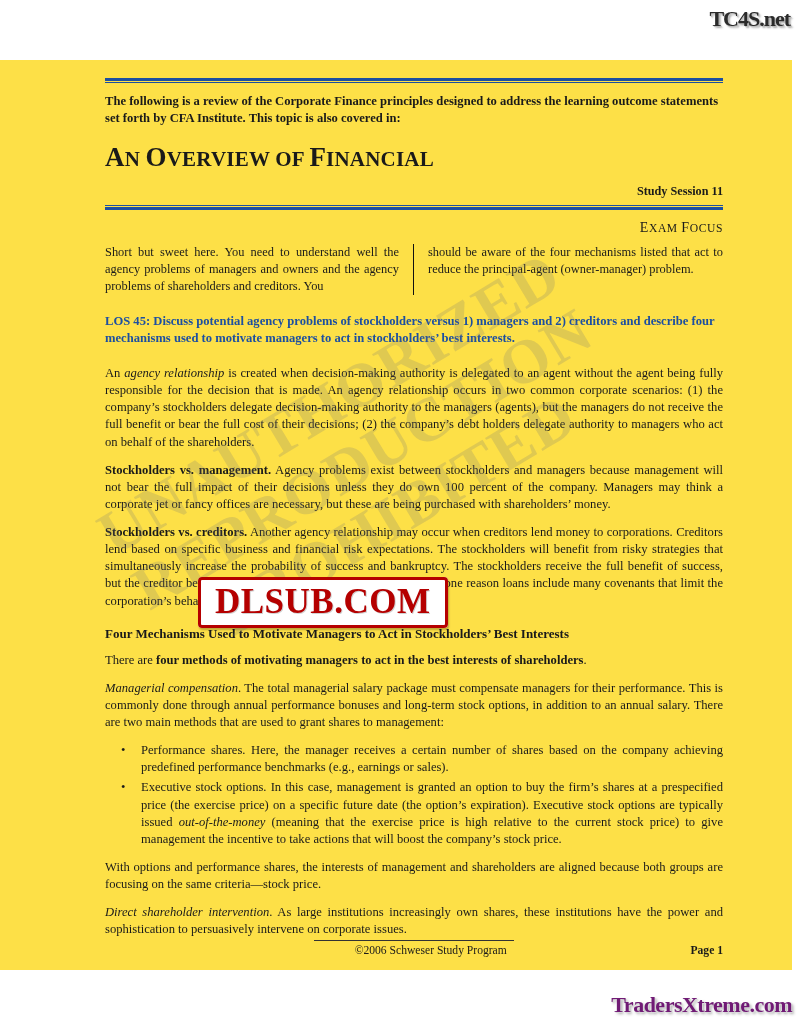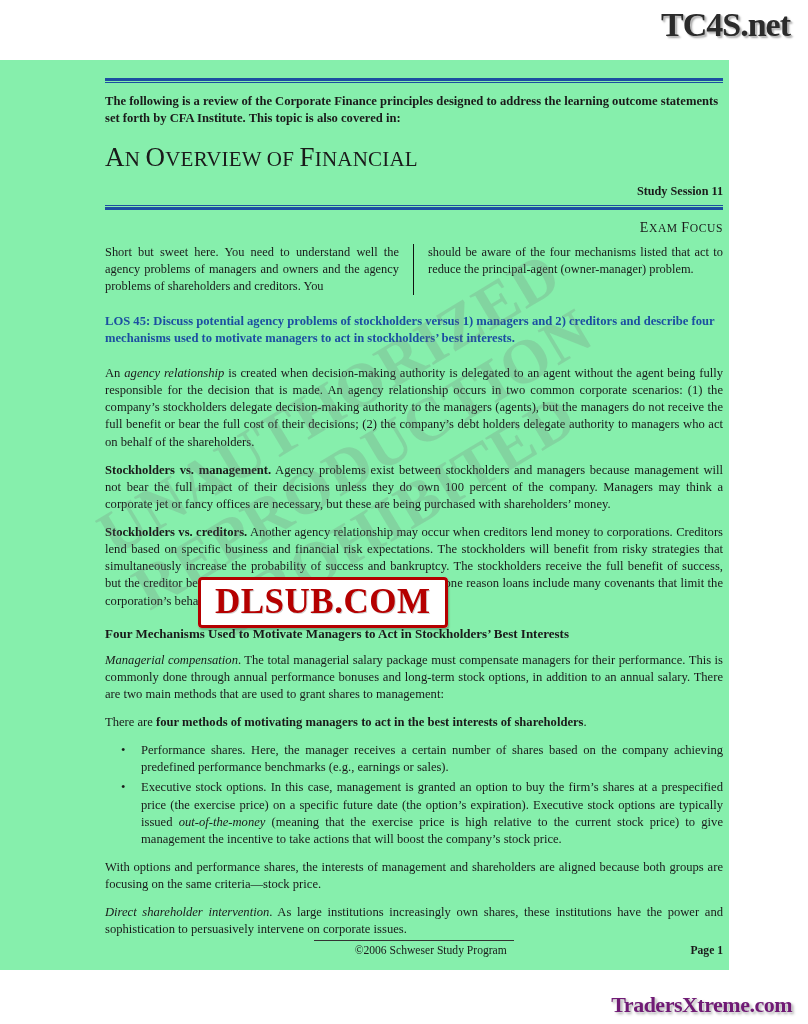--- a/index.html
+++ b/index.html
@@ -17,44 +17,44 @@
     overflow: hidden;
   }
 
   
   .brand-top {
     position: absolute;
     top: 6px;
     right: 18px;
     font-family: "Liberation Serif", serif;
     font-weight: bold;
-    font-size: 34px;
+    font-size: 22px;
     letter-spacing: -1px;
     color: #2b2b2b;
     text-shadow: 1px 1px 0 #bdbdbd, 2px 2px 2px rgba(0,0,0,0.35);
   }
   .brand-bottom {
     position: absolute;
     bottom: 6px;
     right: 16px;
     font-family: "Liberation Serif", serif;
     font-weight: bold;
     font-size: 22px;
     letter-spacing: -0.5px;
     color: #701a75;
     text-shadow: 1px 1px 0 #d9d9d9, 2px 2px 3px rgba(0,0,0,0.35);
   }
 
   
   .page {
     position: absolute;
     left: 0; top: 60px;
-    width: 729px;
+    width: 792px;
     height: 910px;
-    background: #86efac;
+    background: #fde047;
   }
   .content {
     position: absolute;
     left: 105px;
     top: 18px;
     width: 618px;
   }
 
   .rule-double {
     border-top: 3px solid #1c4fa1;
@@ -72,21 +72,21 @@
     line-height: 1.33;
     font-weight: bold;
     margin-bottom: 16px;
   }
 
   .chapter-title {
     font-size: 27px;
     line-height: 1.16;
     letter-spacing: 0.2px;
     margin: 0 0 10px 0;
-    font-weight: normal;
+    font-weight: bold;
   }
   .chapter-title .sc { font-size: 21px; }
 
   .study-session {
     text-align: right;
     font-weight: bold;
     font-size: 12.2px;
     margin-bottom: 6px;
   }
 
@@ -254,23 +254,23 @@
     <div class="los">LOS 45: Discuss potential agency problems of stockholders versus 1) managers and 2) creditors and describe four mechanisms used to motivate managers to act in stockholders’ best interests.</div>
 
     <p class="body"><span>An </span><em>agency relationship</em><span> is created when decision-making authority is delegated to an agent without the agent being fully responsible for the decision that is made. An agency relationship occurs in two common corporate scenarios: (1) the company’s stockholders delegate decision-making authority to the managers (agents), but the managers do not receive the full benefit or bear the full cost of their decisions; (2) the company’s debt holders delegate authority to managers who act on behalf of the shareholders.</span></p>
 
     <p class="body"><b>Stockholders vs. management.</b><span> Agency problems exist between stockholders and managers because management will not bear the full impact of their decisions unless they do own 100 percent of the company. Managers may think a corporate jet or fancy offices are necessary, but these are being purchased with shareholders’ money.</span></p>
 
     <p class="body"><b>Stockholders vs. creditors.</b><span> Another agency relationship may occur when creditors lend money to corporations. Creditors lend based on specific business and financial risk expectations. The stockholders will benefit from risky strategies that simultaneously increase the probability of success and bankruptcy. The stockholders receive the full benefit of success, but the creditor bears the losses in the event of bankruptcy. This is one reason loans include many covenants that limit the corporation’s behavior.</span></p>
 
     <div class="subhead">Four Mechanisms Used to Motivate Managers to Act in Stockholders’ Best Interests</div>
 
+    <p class="body"><span>There are </span><b>four methods of motivating managers to act in the best interests of shareholders</b><span>.</span></p>
+
     <p class="body"><em>Managerial compensation</em><span>. The total managerial salary package must compensate managers for their performance. This is commonly done through annual performance bonuses and long-term stock options, in addition to an annual salary. There are two main methods that are used to grant shares to management:</span></p>
-
-    <p class="body"><span>There are </span><b>four methods of motivating managers to act in the best interests of shareholders</b><span>.</span></p>
 
     <ul class="bullets">
       <li>Performance shares. Here, the manager receives a certain number of shares based on the company achieving predefined performance benchmarks (e.g., earnings or sales).</li>
       <li><span>Executive stock options. In this case, management is granted an option to buy the firm’s shares at a prespecified price (the exercise price) on a specific future date (the option’s expiration). Executive stock options are typically issued </span><em>out-of-the-money</em><span> (meaning that the exercise price is high relative to the current stock price) to give management the incentive to take actions that will boost the company’s stock price.</span></li>
     </ul>
 
     <p class="body">With options and performance shares, the interests of management and shareholders are aligned because both groups are focusing on the same criteria—stock price.</p>
 
     <p class="body"><em>Direct shareholder intervention</em><span>. As large institutions increasingly own shares, these institutions have the power and sophistication to persuasively intervene on corporate issues.</span></p>
 

